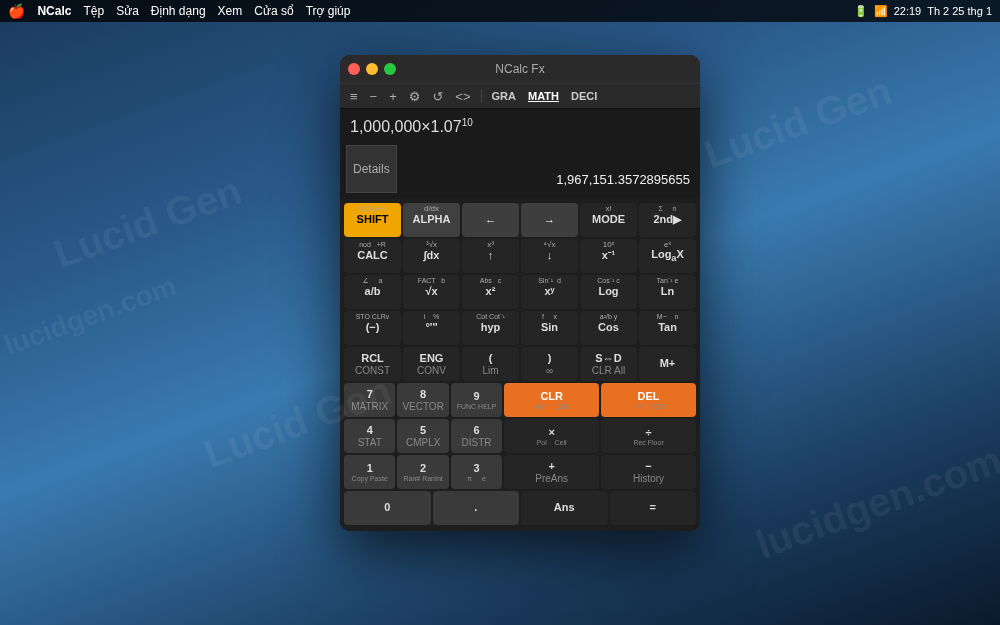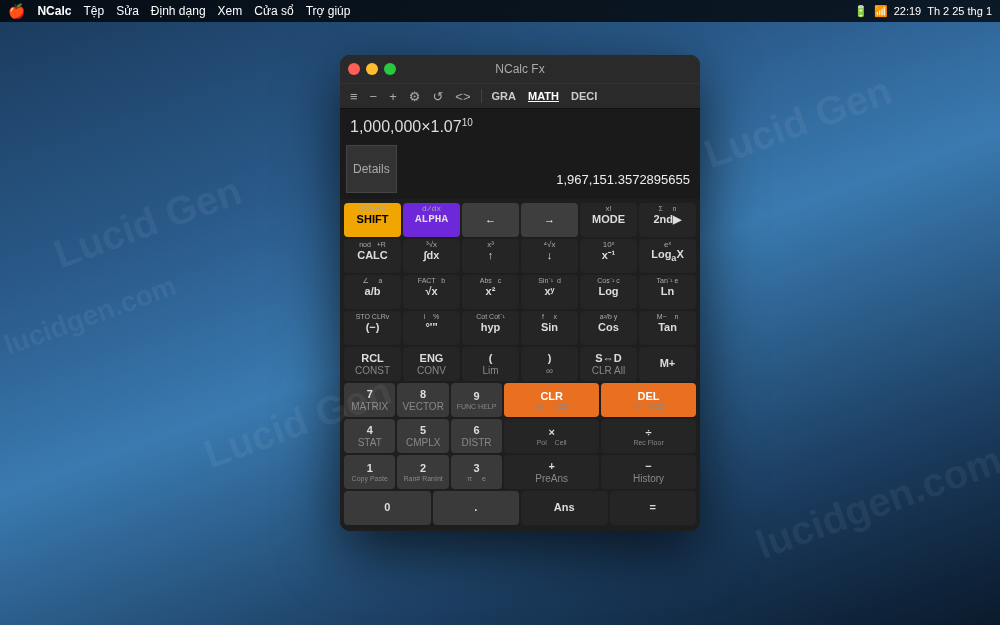--- a/index.html
+++ b/index.html
@@ -217,21 +217,21 @@
       font-weight: 400;
       position: absolute;
       top: 2px;
       left: 0;
       right: 0;
       text-align: center;
     }
 
     
     .key-yellow { background: #f0a500; color: #000; }
-    .key-purple { background: #6d28d9; color: #ddd; font-family: Liberation Mono, monospace; }
+    .key-purple { background: #404040; color: #ddd; }
     .key-dark { background: #252525; }
     .key-orange { background: #e87020; color: #fff; }
     .key-gray { background: #3a3a3a; }
     .key-arrow { background: #3e3e3e; color: #fff; font-size: 14px; }
 
     
     .key-wide { flex: 2; }
 
     
     .watermark {

